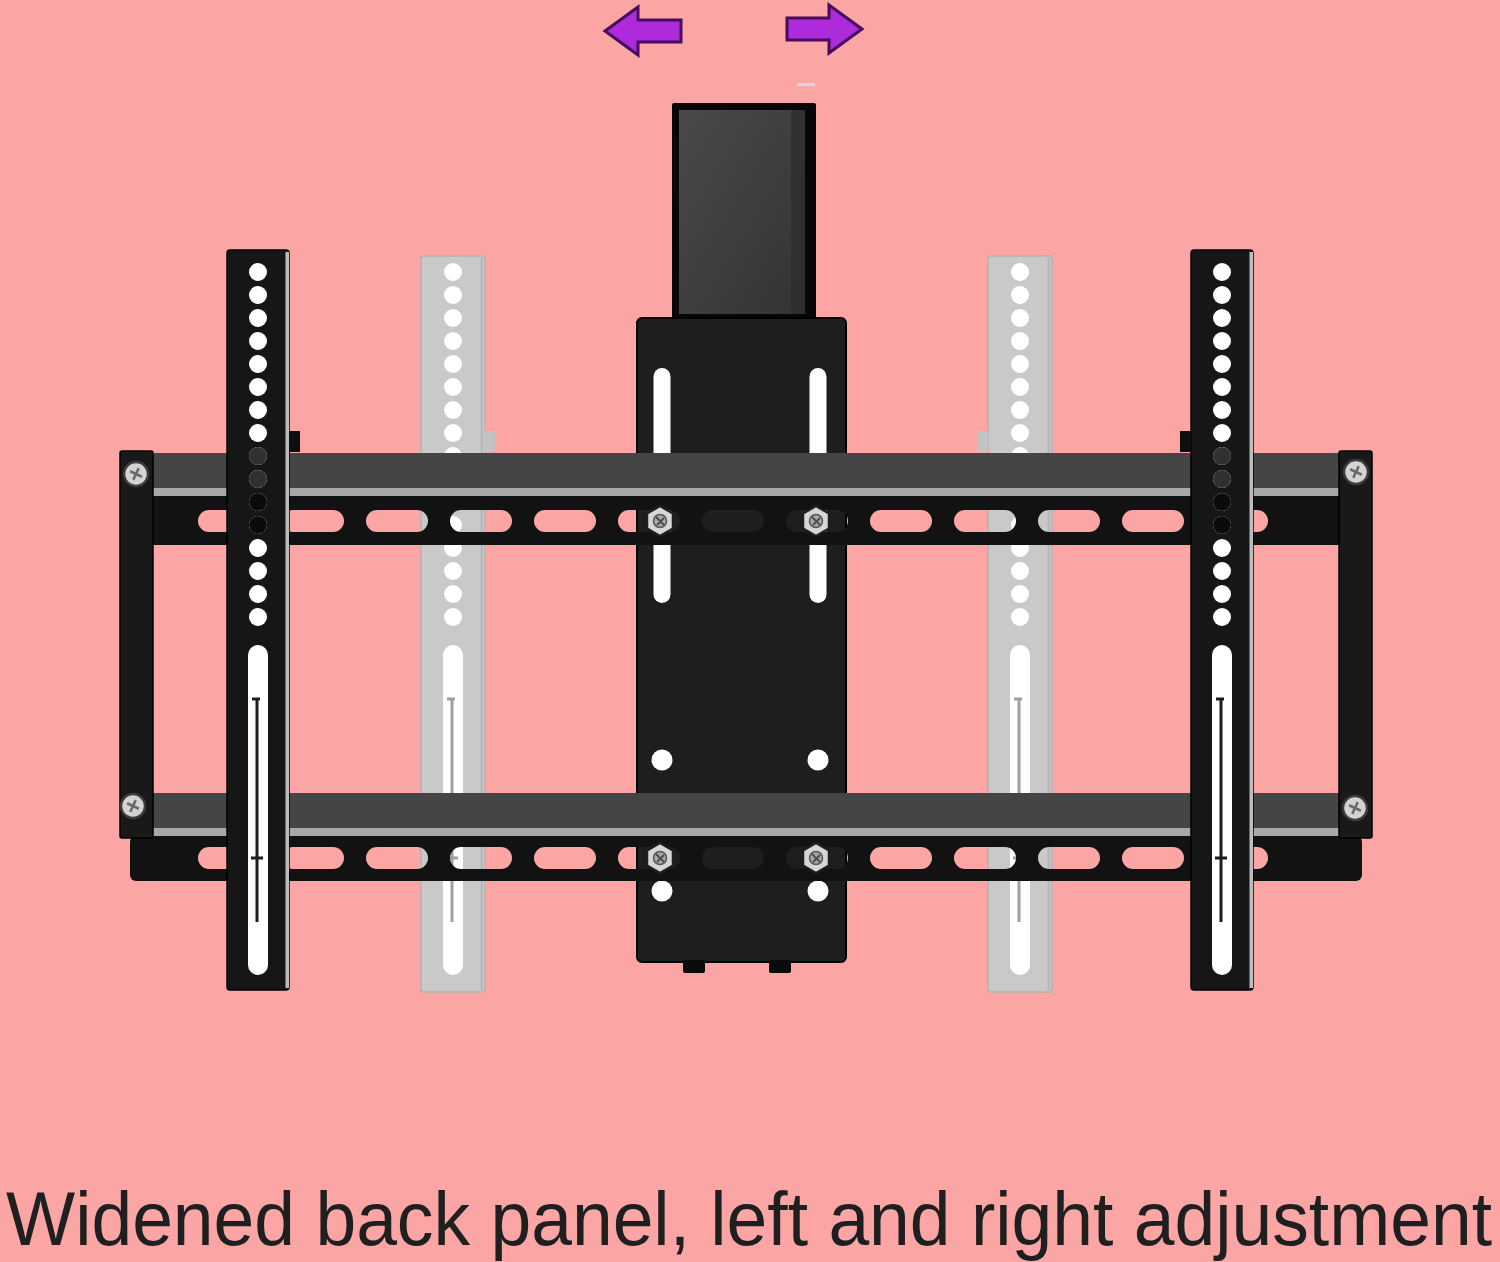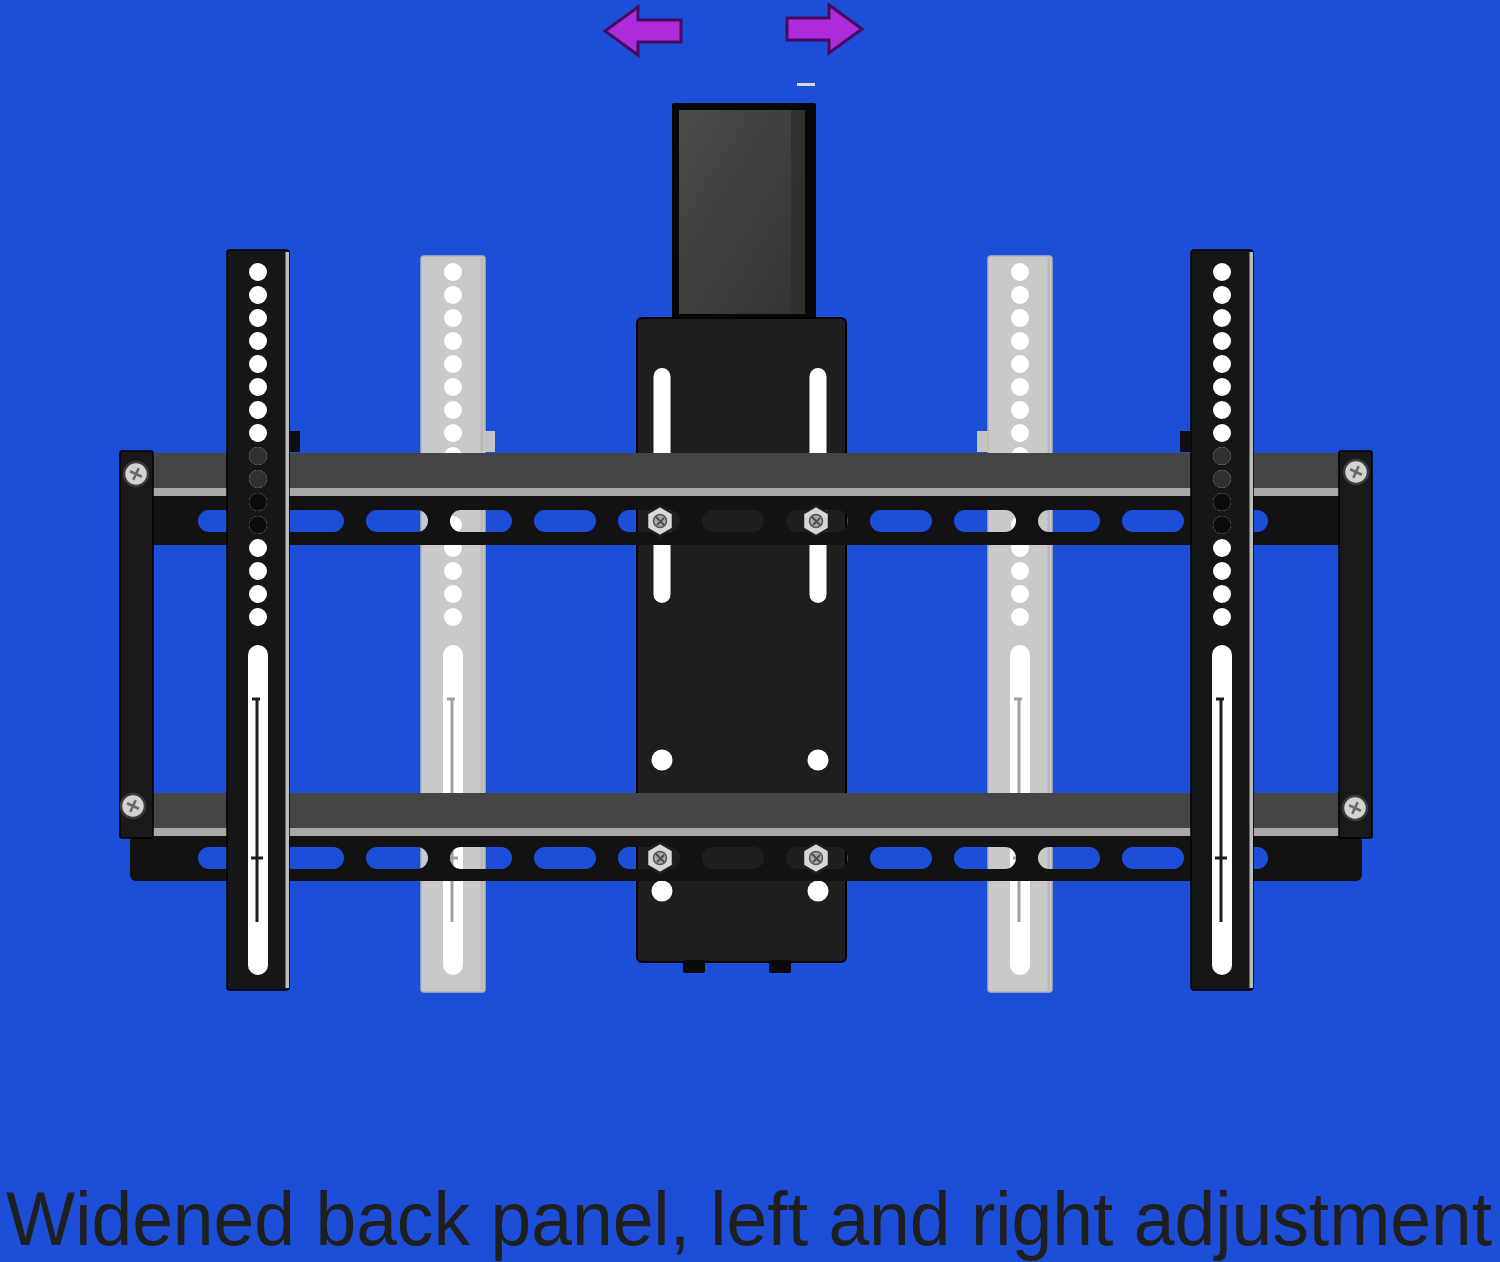--- a/index.html
+++ b/index.html
@@ -1,16 +1,16 @@
 <!DOCTYPE html>
 <html><head>
 <meta charset="utf-8">
 <style>
   html,body { margin:0; padding:0; background:#ffffff; }
-  .stage { position:relative; width:1500px; height:1262px; background:#1d4ed8; overflow:hidden; }
+  .stage { position:relative; width:1500px; height:1262px; background:#fca5a5; overflow:hidden; }
   svg { display:block; }
   text.caption { font-family:"Liberation Sans", sans-serif; font-weight:400; }
 </style>
 </head>
 <body>
 
 <div class="stage">
 <svg width="1500" height="1262" viewBox="0 0 1500 1262" xmlns="http://www.w3.org/2000/svg">
 
   <defs>

